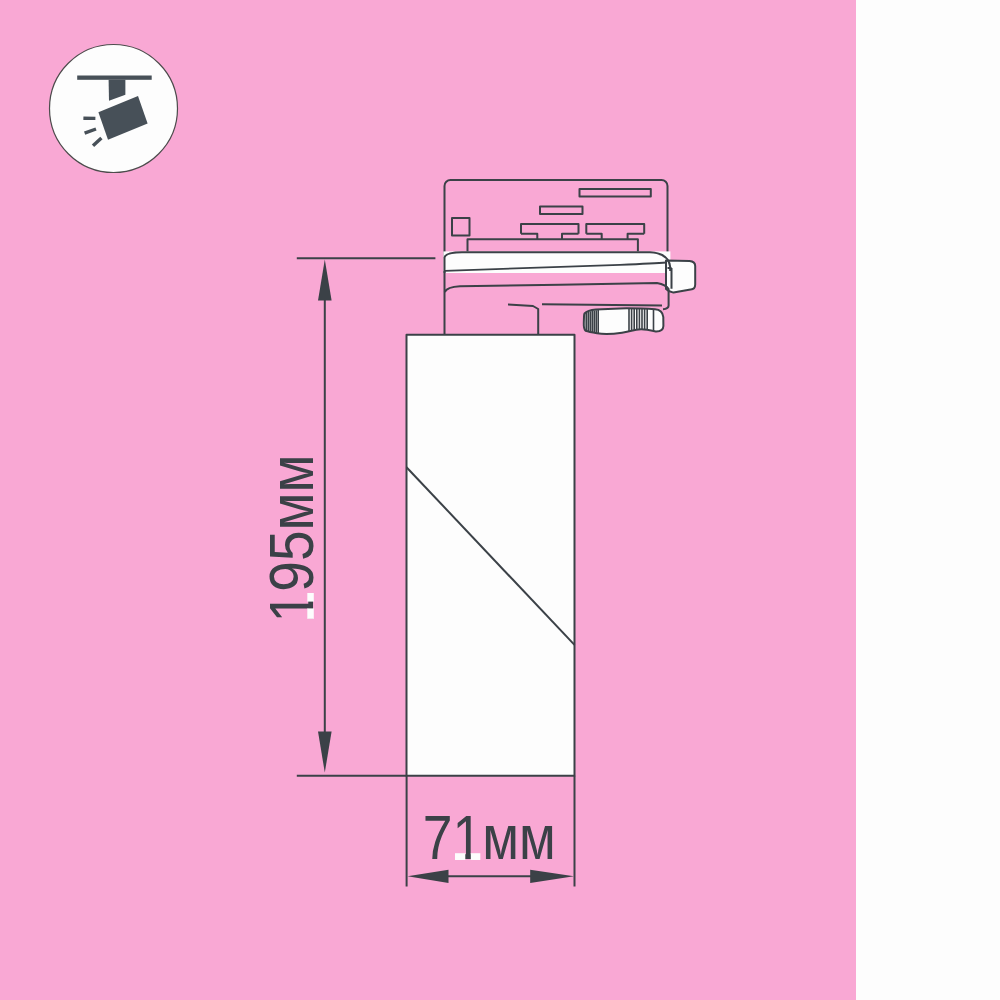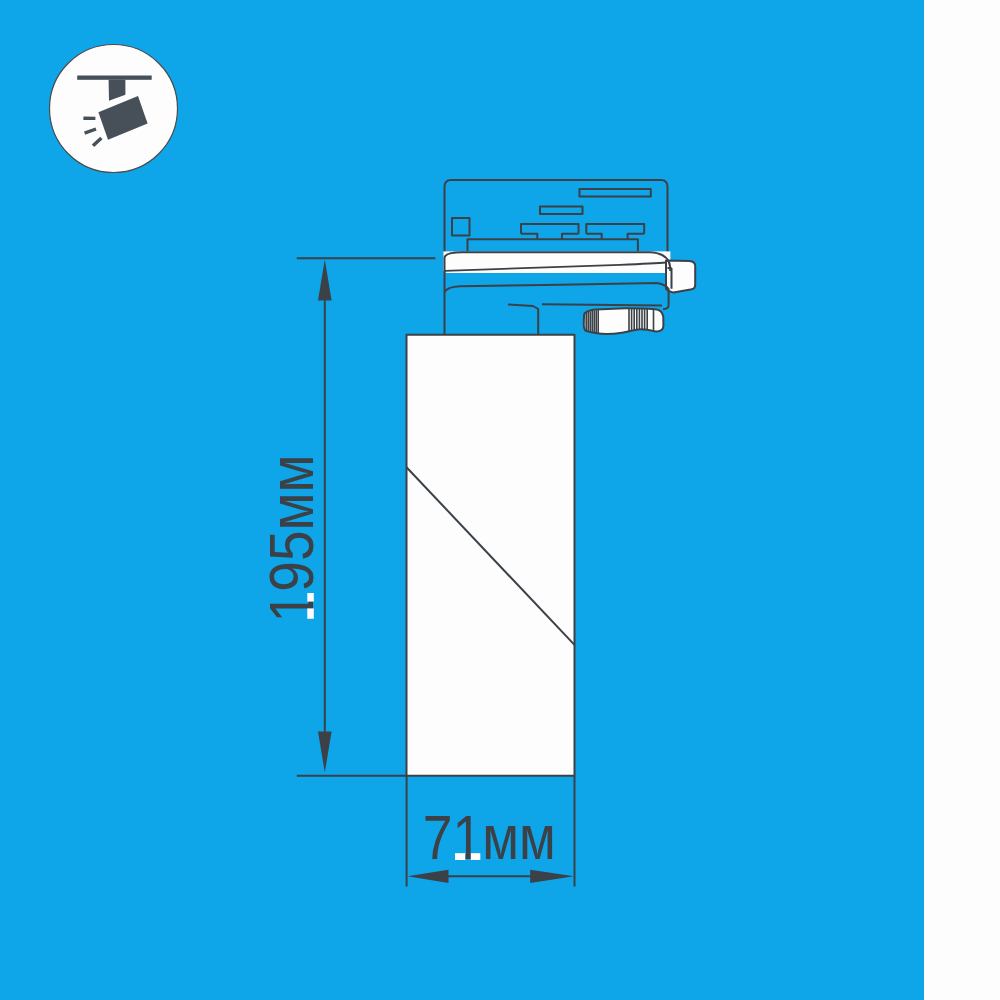--- a/index.html
+++ b/index.html
@@ -1,16 +1,16 @@
 <!DOCTYPE html>
 <html><head>
 <meta charset="utf-8">
 <style>
   html,body{margin:0;padding:0;background:#fdfdfd;}
-  .page{position:relative;width:924px;height:1000px;background:#0ea5e9;overflow:hidden;
+  .page{position:relative;width:856px;height:1000px;background:#f9a8d4;overflow:hidden;
         font-family:"Liberation Sans", sans-serif;text-align:center;}
   svg{position:absolute;left:0;top:0;}
   text{fill:#3b4147;}
 </style>
 </head>
 <body>
 <div class="page">
 <svg width="1000" height="1000" viewBox="0 0 1000 1000">
   <g stroke="#3b4147" stroke-width="2" fill="none" stroke-linecap="butt" stroke-linejoin="round">
 

